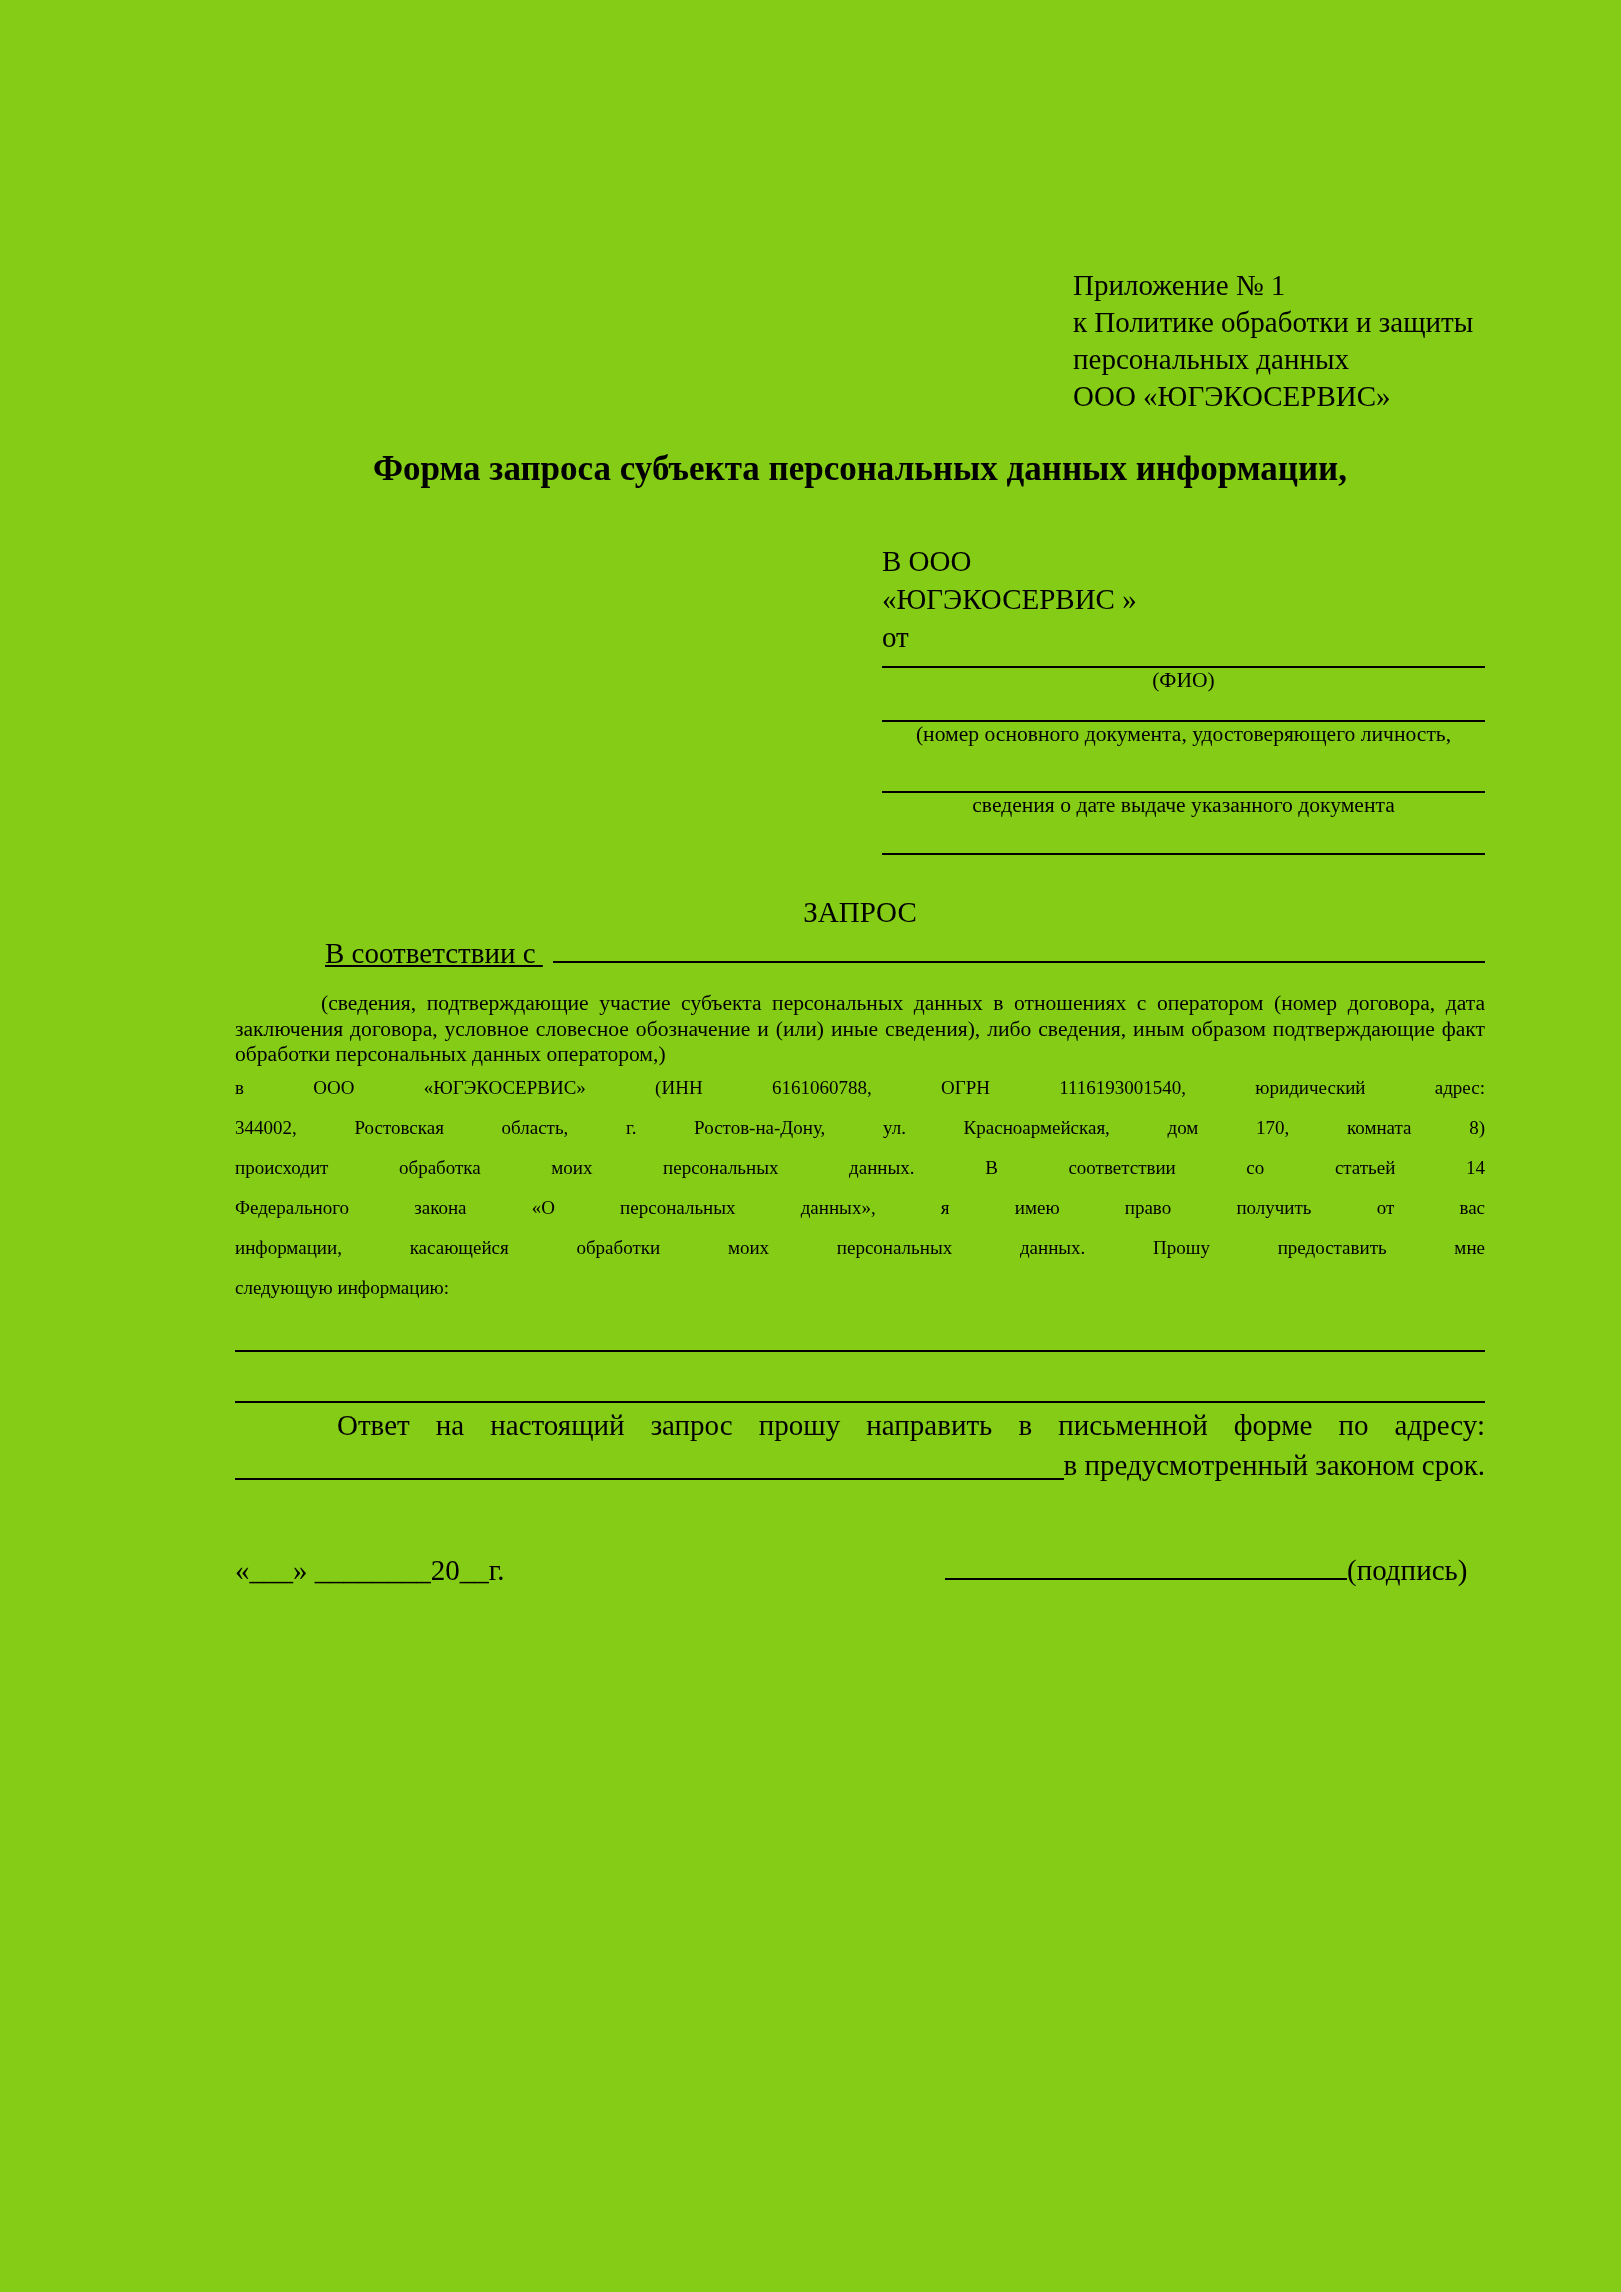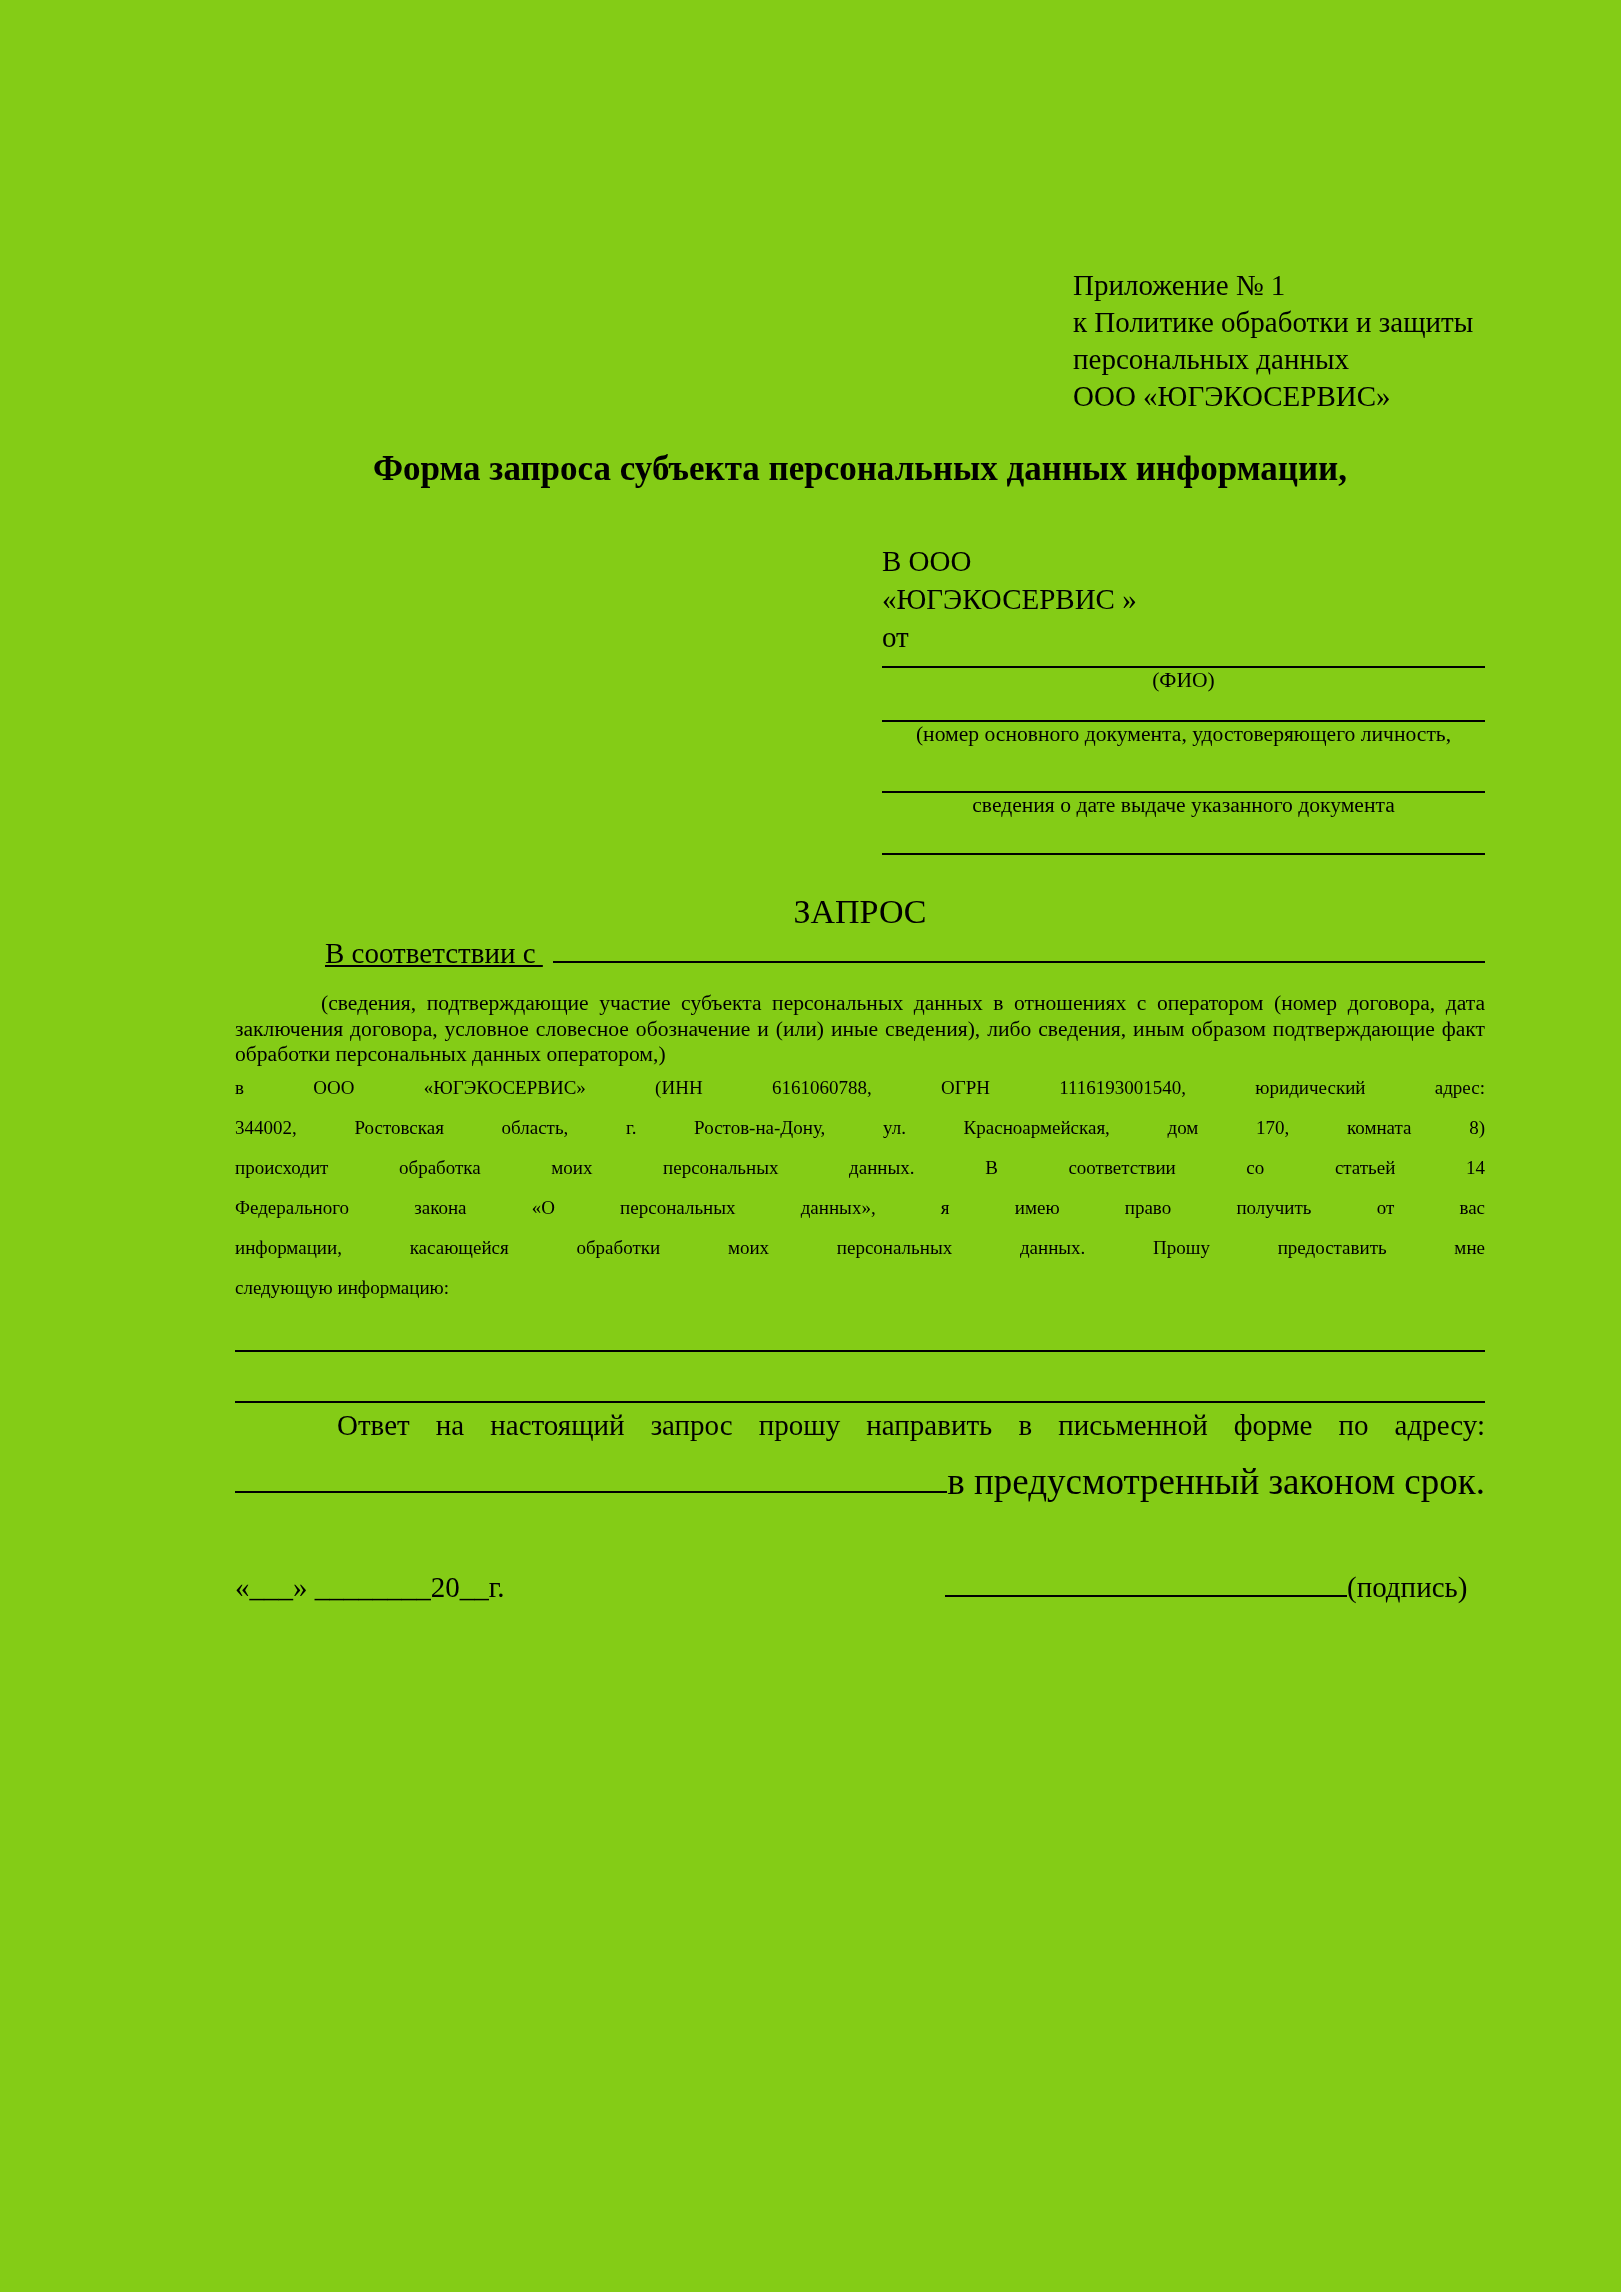--- a/index.html
+++ b/index.html
@@ -47,21 +47,21 @@
   .addressee .fill-4 { height: 37px; }
   .field-caption {
     font-size: 21.6px;
     line-height: 25.5px;
     text-align: center;
   }
   
   .request-heading {
     margin-top: 37px;
     text-align: center;
-    font-size: 34px;
+    font-size: 29px;
     line-height: 40px;
   }
   .intro-line {
     display: flex;
     align-items: baseline;
     font-size: 29px;
     line-height: 40px;
     text-decoration: underline;
   }
   .intro-line .prefix { padding-left: 90px; white-space: pre; }
@@ -89,24 +89,23 @@
   .answer-line {
     margin-top: 2px;
     font-size: 29px;
     line-height: 40px;
     text-indent: 102px;
     text-align: justify;
     text-align-last: justify;
   }
   .answer-tail {
     display: flex;
-    align-items: flex-start;
-    font-size: 37px;
-    line-height: 40px;
-    margin-top: 17px;
+    align-items: center;
+    font-size: 29px;
+    line-height: 40px;
   }
   .answer-tail .fill-grow {
     flex: 1 1 auto;
     border-bottom: 2.9px solid #000;
     height: 31px;
   }
   .answer-tail .tail-text { white-space: pre; }
   
   .footer-row {
     margin-top: 65px;

